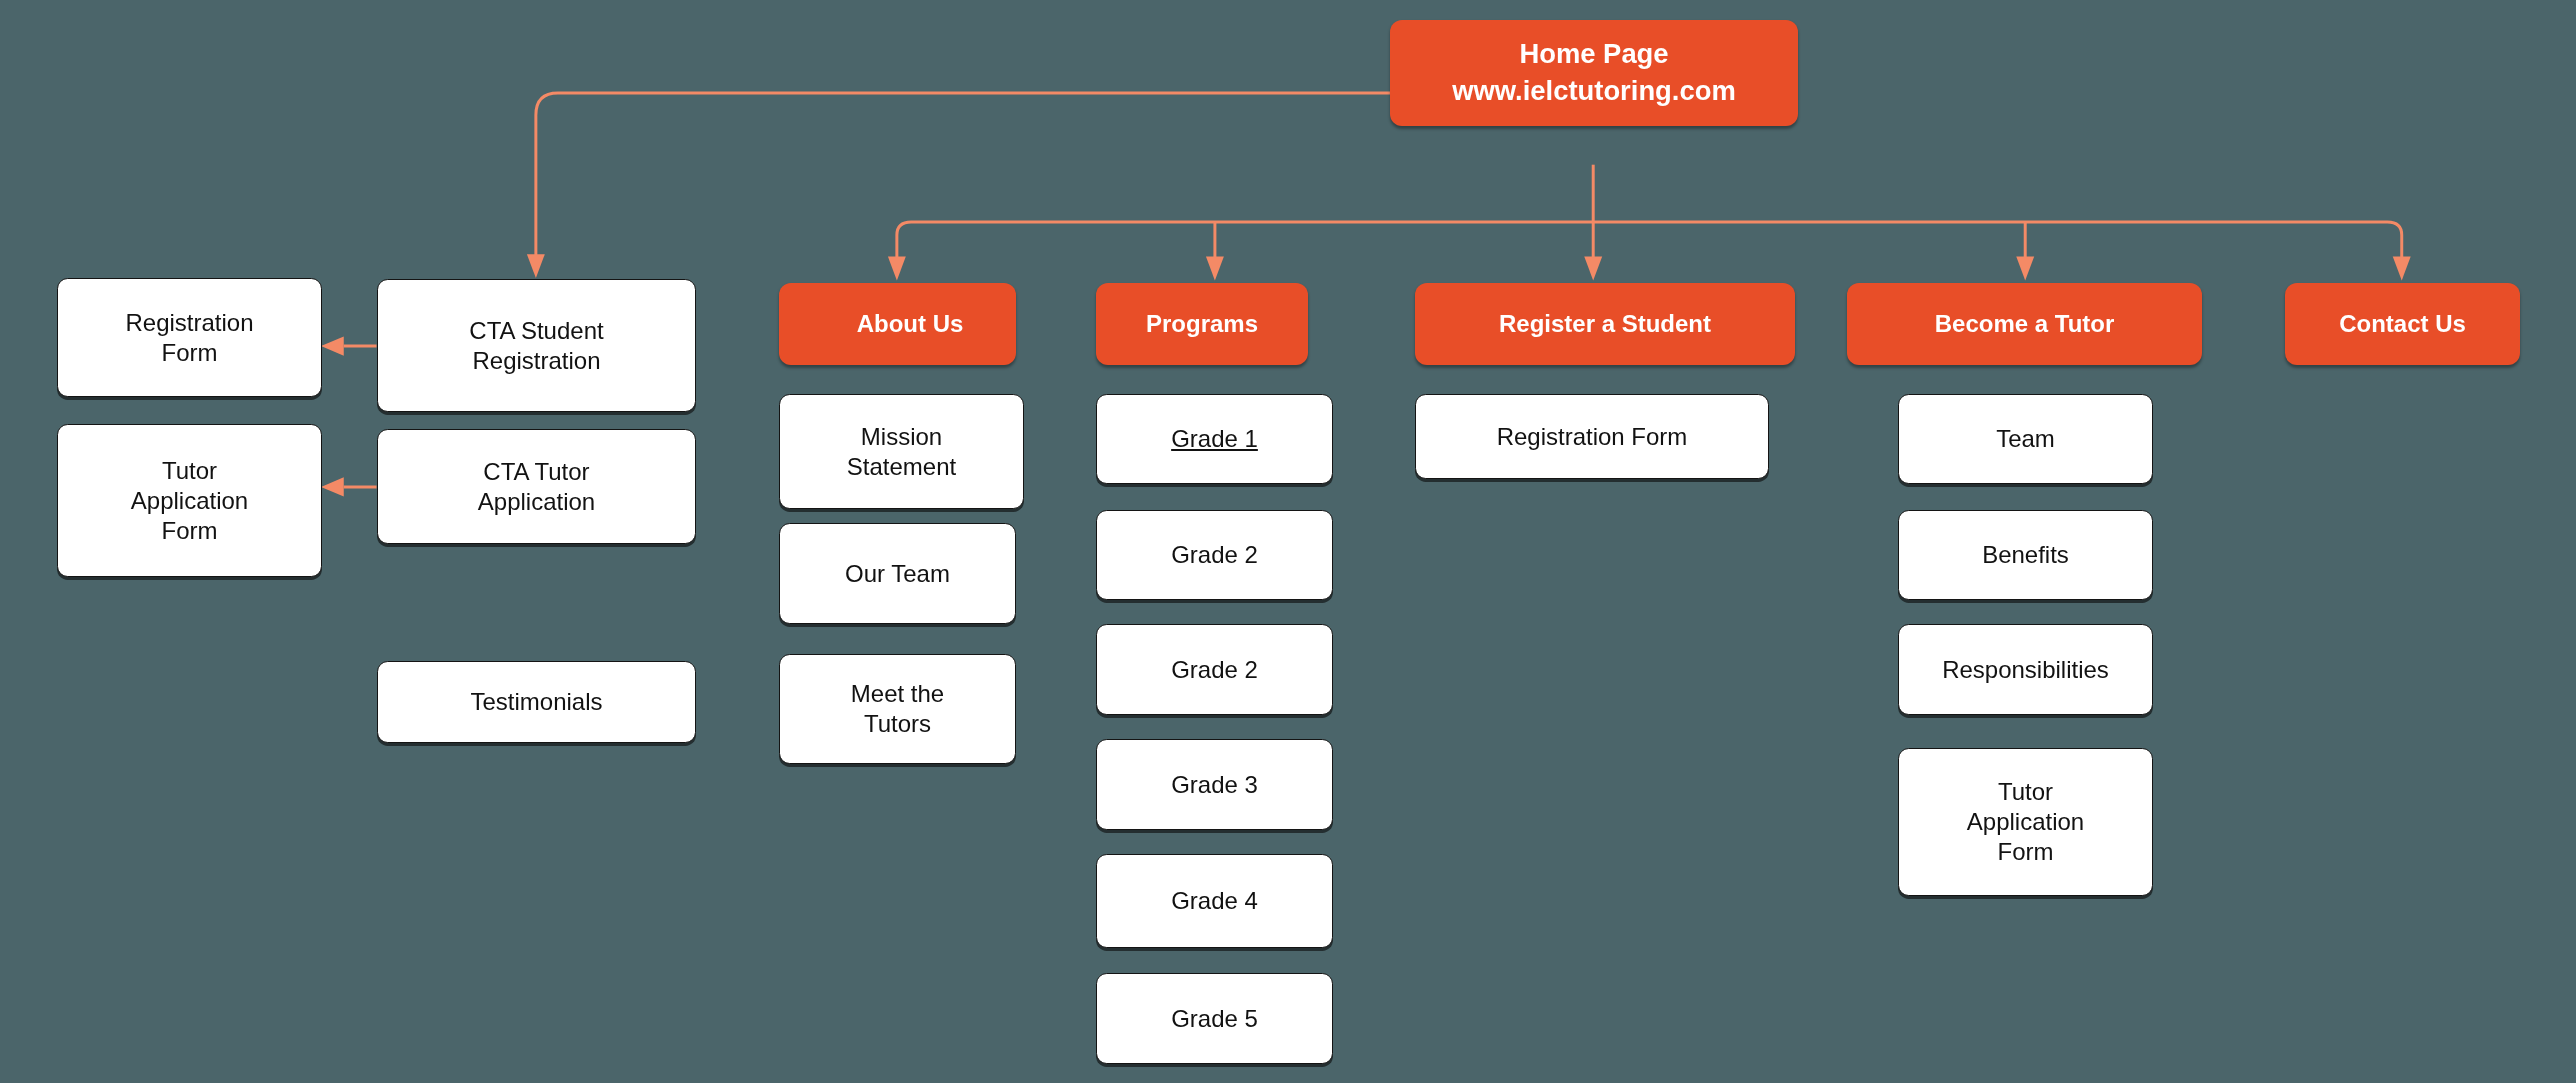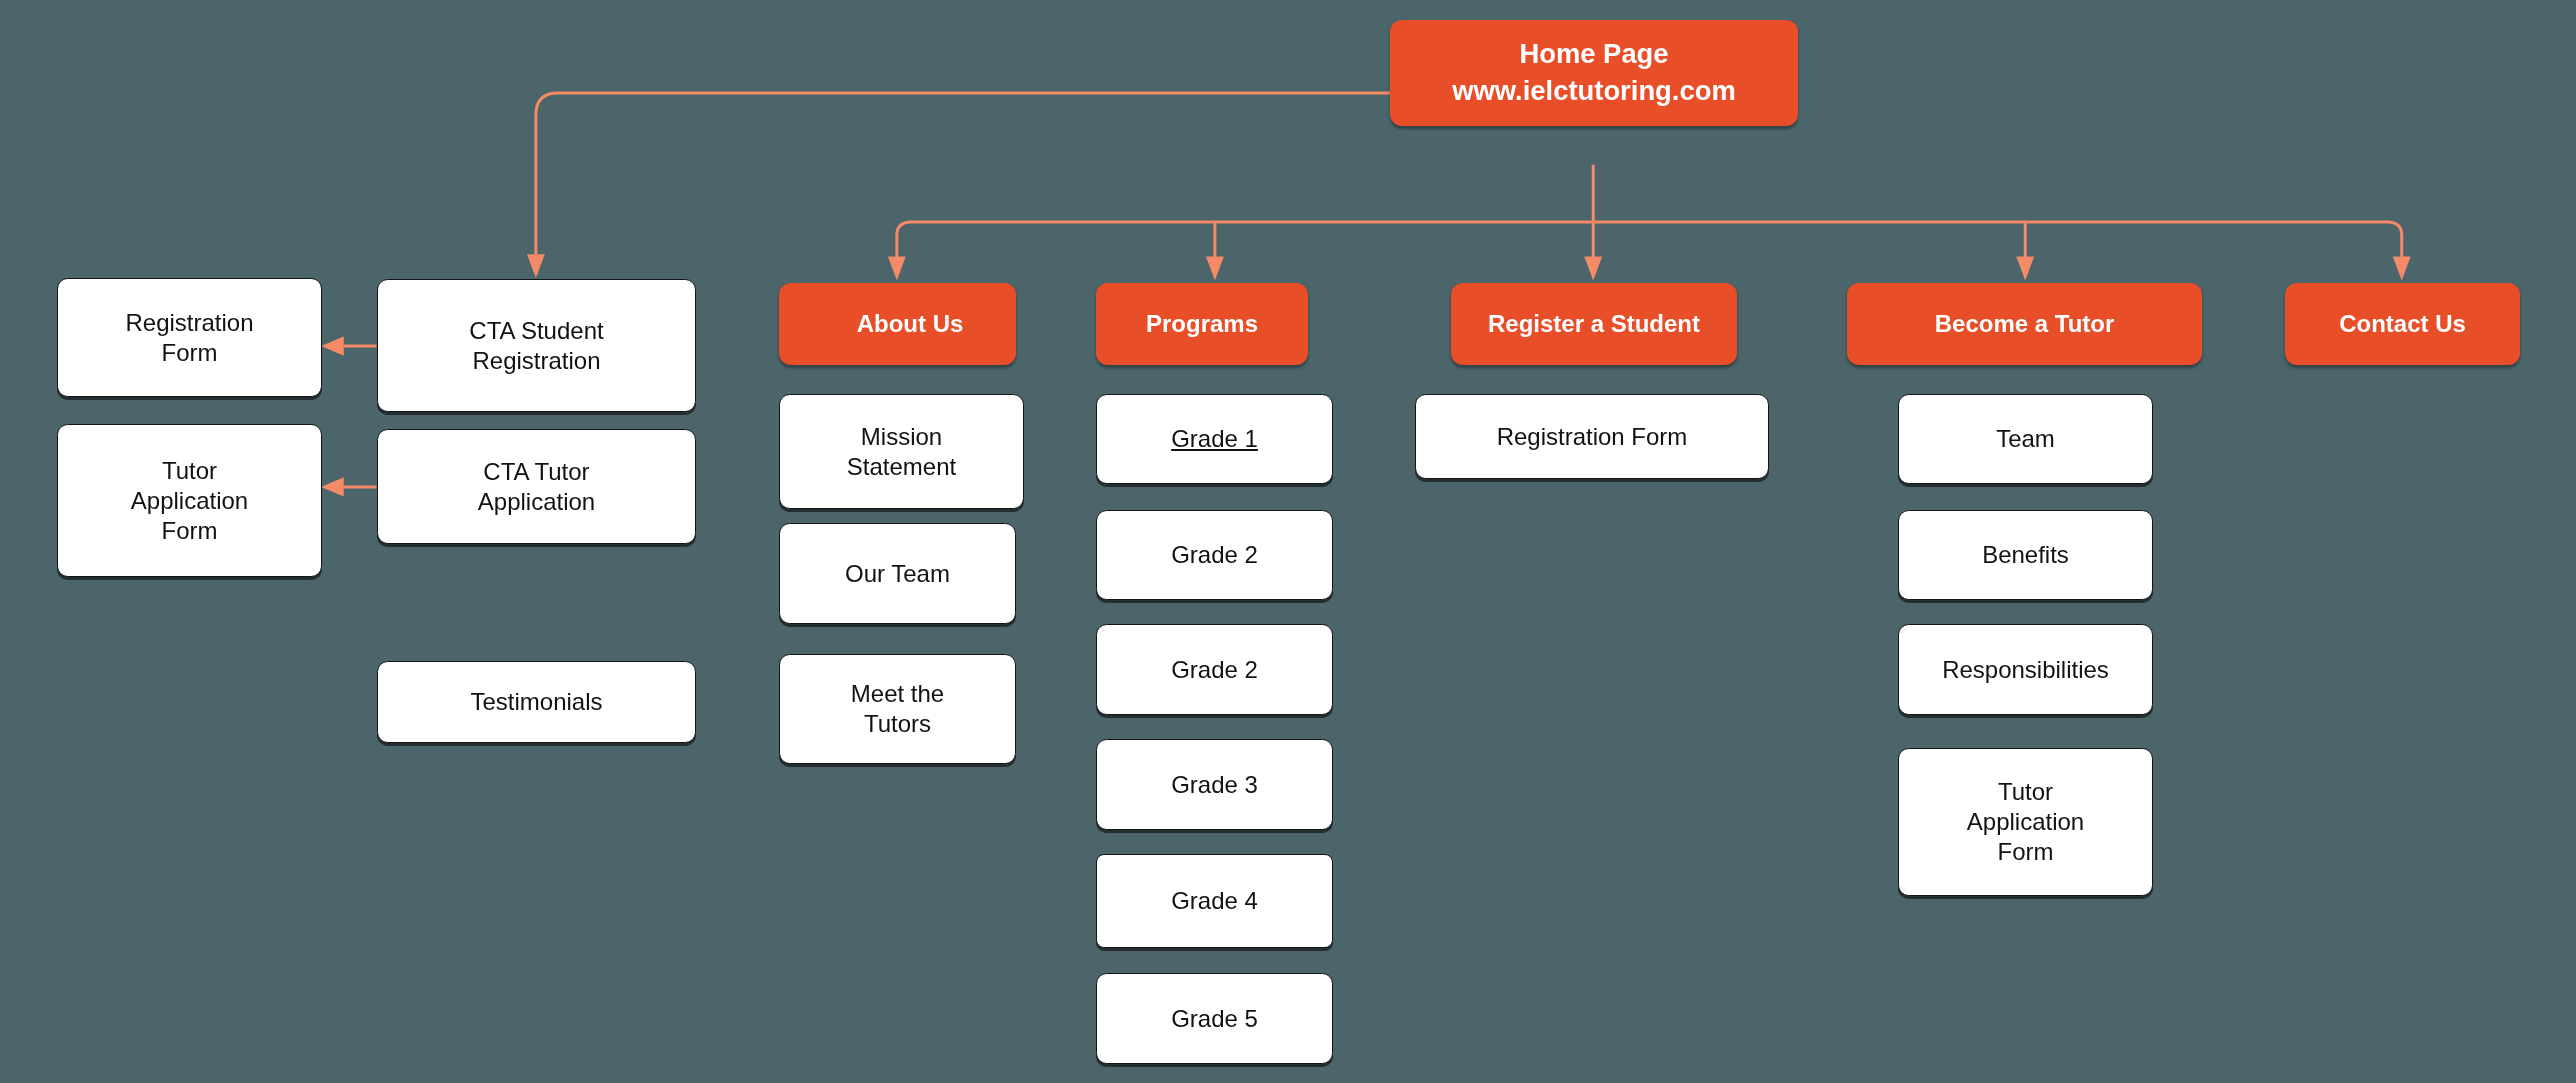--- a/index.html
+++ b/index.html
@@ -125,21 +125,21 @@
   <div class="node white" style="left:377px; top:661px; width:319px; height:82px;">
     <span class="label">Testimonials</span>
   </div>
 
   <div class="node orange" style="left:779px; top:283px; width:237px; height:82px;padding-left:25px;">
     <span class="label">About Us</span>
   </div>
   <div class="node orange" style="left:1096px; top:283px; width:212px; height:82px;">
     <span class="label">Programs</span>
   </div>
-  <div class="node orange" style="left:1415px; top:283px; width:286px; height:82px;margin-left:36px;">
+  <div class="node orange" style="left:1415px; top:283px; width:380px; height:82px;">
     <span class="label">Register a Student</span>
   </div>
   <div class="node orange" style="left:1847px; top:283px; width:355px; height:82px;">
     <span class="label">Become a Tutor</span>
   </div>
   <div class="node orange" style="left:2285px; top:283px; width:235px; height:82px;">
     <span class="label">Contact Us</span>
   </div>
 
   <div class="node white" style="left:779px; top:394px; width:245px; height:115px;">
@@ -159,21 +159,21 @@
   </div>
   <div class="node white" style="left:1096px; top:510px; width:237px; height:90px;">
     <span class="label">Grade 2</span>
   </div>
   <div class="node white" style="left:1096px; top:624px; width:237px; height:91px;">
     <span class="label">Grade 2</span>
   </div>
   <div class="node white" style="left:1096px; top:739px; width:237px; height:91px;">
     <span class="label">Grade 3</span>
   </div>
-  <div class="node white" style="left:1096px; top:854px; width:237px; height:94px;border-radius:8px;">
+  <div class="node white" style="left:1096px; top:854px; width:237px; height:94px;">
     <span class="label">Grade 4</span>
   </div>
   <div class="node white" style="left:1096px; top:973px; width:237px; height:91px;">
     <span class="label">Grade 5</span>
   </div>
 
   <div class="node white" style="left:1415px; top:394px; width:354px; height:85px;">
     <span class="label">Registration Form</span>
   </div>
 

